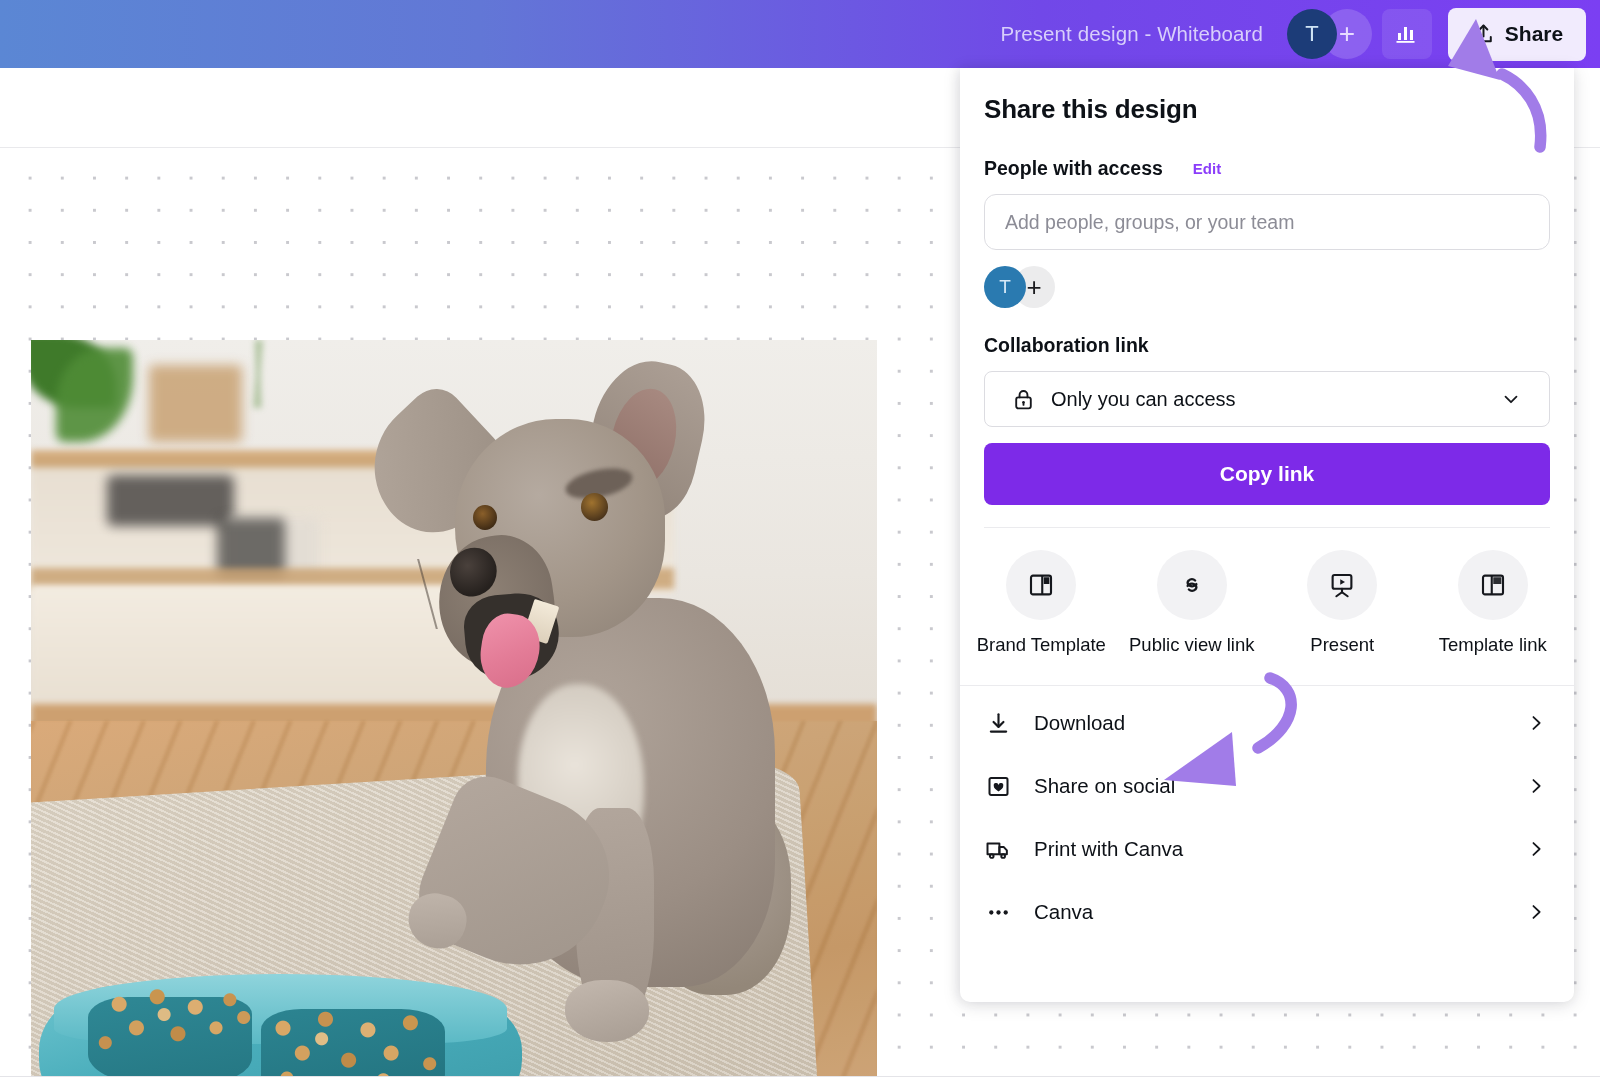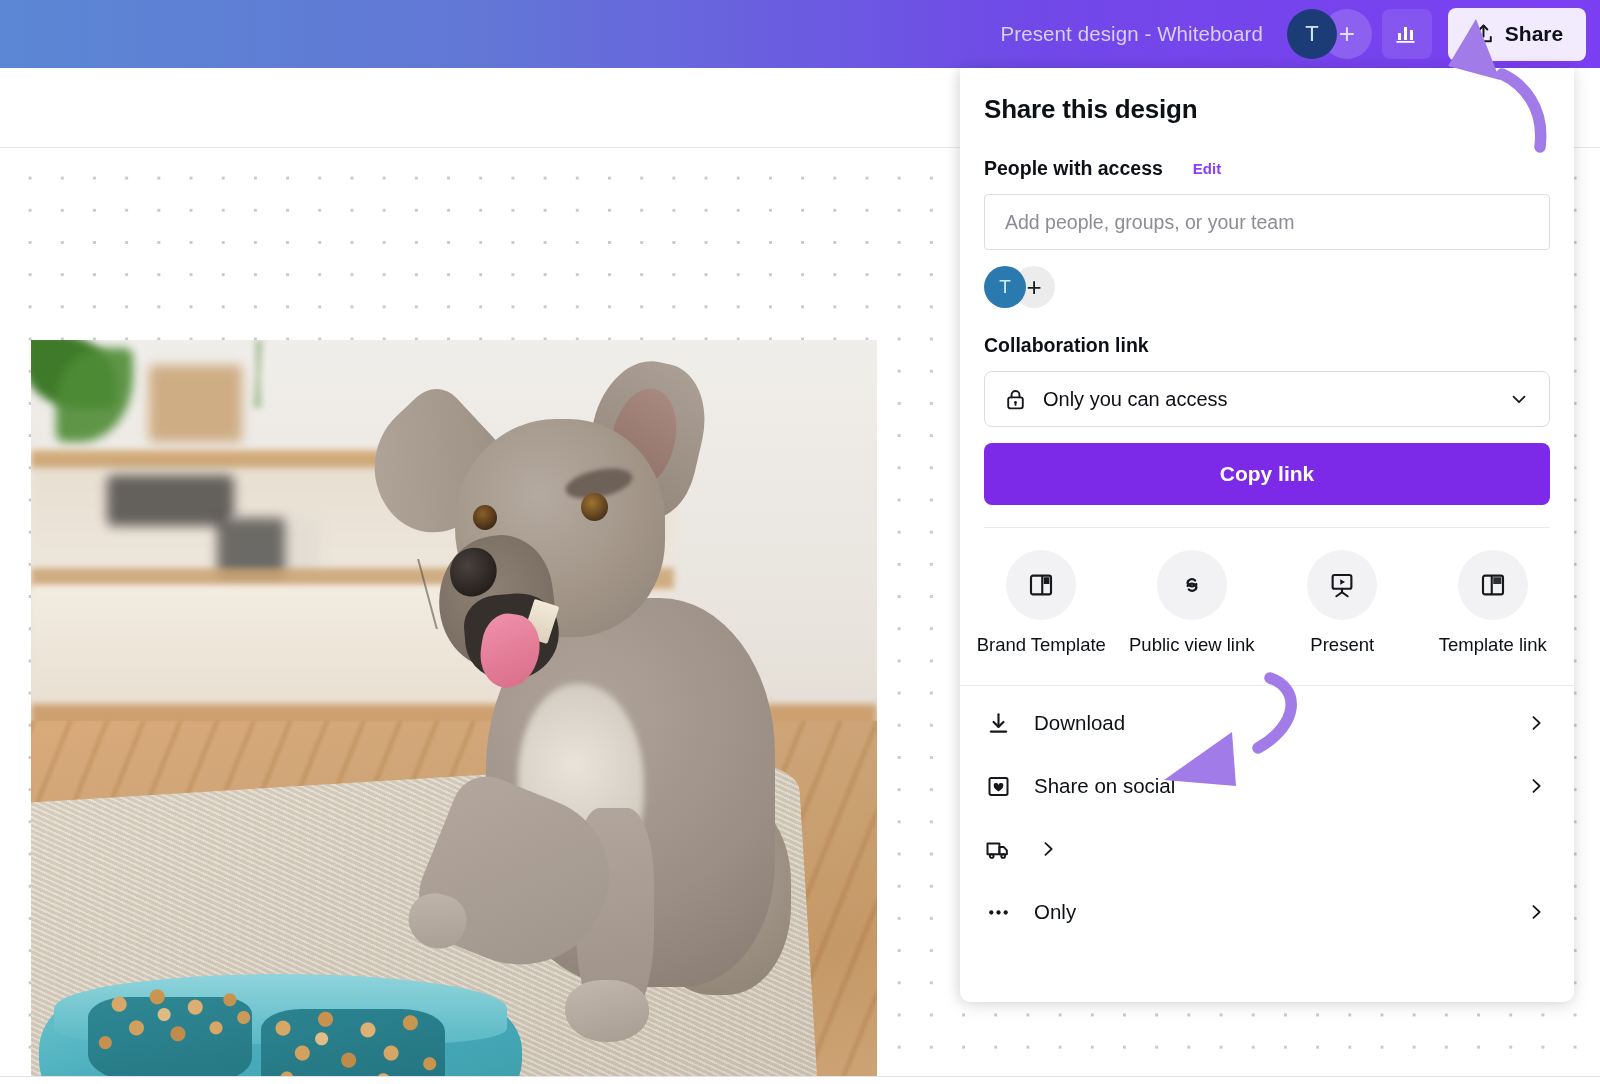--- a/index.html
+++ b/index.html
@@ -210,39 +210,39 @@
     background: #fff; border-bottom-left-radius: 10px; border-bottom-right-radius: 10px;
     box-shadow: 0 3px 18px rgba(20,20,40,.13), -2px 0 12px rgba(20,20,40,.07);
     overflow: hidden;
   }
   .panel-pad { padding: 26px 24px 0 24px; }
   .panel-title { font-size: 26px; font-weight: 700; color: #0d1117; letter-spacing: -.2px; }
   .row-label { display:flex; align-items:center; gap: 30px; margin-top: 32px; }
   .row-label .lbl { font-size: 19.5px; font-weight: 700; color: #0d1117; }
   .row-label .edit { font-size: 15px; font-weight: 600; color: #8b3dfa; }
   .text-field {
-    margin-top: 14px; height: 56px; border: 1px solid #dcdce1; border-radius: 4px;
+    margin-top: 14px; height: 56px; border: 1px solid #dcdce1; border-radius: 12px;
     display: flex; align-items: center; padding: 0 20px;
     font-size: 19.5px; color: #8c8c96;
   }
   .chips { display: flex; align-items: center; margin-top: 16px; }
   .chip-av {
     width: 42px; height: 42px; border-radius: 50%; background: #2a7ab0;
     color: #d6e9f7; display:flex; align-items:center; justify-content:center;
     font-size: 19px; z-index: 2;
   }
   .chip-add {
     width: 42px; height: 42px; border-radius: 50%; background: #ececed;
     color: #1d1d20; display:flex; align-items:center; justify-content:center;
     font-size: 26px; margin-left: -13px; z-index: 1; font-weight: 300;
   }
   .sub-label { margin-top: 26px; font-size: 19.5px; font-weight: 700; color: #0d1117; }
   .select-field {
     margin-top: 14px; height: 56px; border: 1px solid #dcdce1; border-radius: 8px;
-    display: flex; align-items: center; padding: 0 16px; gap: 14px;
+    display: flex; align-items: center; padding: 0 24px; gap: 14px;
   }
   .select-field .val { font-size: 20px; color: #0d1117; flex: 1; }
   .cta {
     margin-top: 16px; height: 62px; border-radius: 8px; background: #7d2ae8;
     color: #fff; font-size: 21px; font-weight: 700;
     display: flex; align-items: center; justify-content: center;
   }
   .divider { height: 1px; background: #ebebee; margin-top: 22px; width: 100%; }
   .quick-row { display: flex; padding: 22px 6px 6px 6px; }
   .quick { flex: 1; display: flex; flex-direction: column; align-items: center; gap: 13px; }
@@ -473,36 +473,37 @@
 
       <div class="menu-item">
         <span class="ico">
           <svg width="28" height="28" viewBox="0 0 24 24" fill="none" stroke="#16181d" stroke-width="1.7" stroke-linecap="round" stroke-linejoin="round">
             <path d="M3 7.2 h10.2 v9.3 H3 z"></path>
             <path d="M13.2 10.2 h3.6 l2.8 3 v3.3 h-6.4 z"></path>
             <circle cx="6.6" cy="18" r="1.6"></circle>
               <circle cx="16.4" cy="18" r="1.6"></circle>
           </svg>
         </span>
+        <span class="mtxt">Print with Canva</span>
         <span class="ico">
           <svg width="22" height="22" viewBox="0 0 24 24" fill="none" stroke="#16181d" stroke-width="1.9" stroke-linecap="round" stroke-linejoin="round">
               <path d="M9.2 5.5 L16 12 L9.2 18.5"></path>
             </svg>
         </span>
       </div>
 
       <div class="menu-item">
         <span class="ico">
           <svg width="27" height="27" viewBox="0 0 24 24" fill="#16181d">
             <circle cx="5.6" cy="12" r="1.9"></circle>
               <circle cx="12" cy="12" r="1.9"></circle>
               <circle cx="18.4" cy="12" r="1.9"></circle>
           </svg>
         </span>
-        <span class="mtxt">Only</span>
+        <span class="mtxt">Canva</span>
         <span class="ico">
           <svg width="22" height="22" viewBox="0 0 24 24" fill="none" stroke="#16181d" stroke-width="1.9" stroke-linecap="round" stroke-linejoin="round">
               <path d="M9.2 5.5 L16 12 L9.2 18.5"></path>
             </svg>
         </span>
       </div>
     </div>
   </div>
 
   <svg class="ann">

